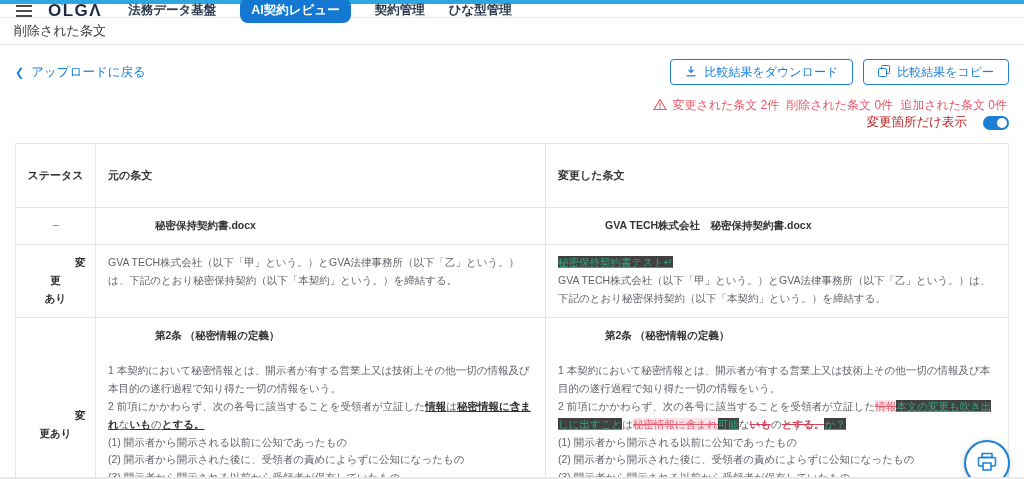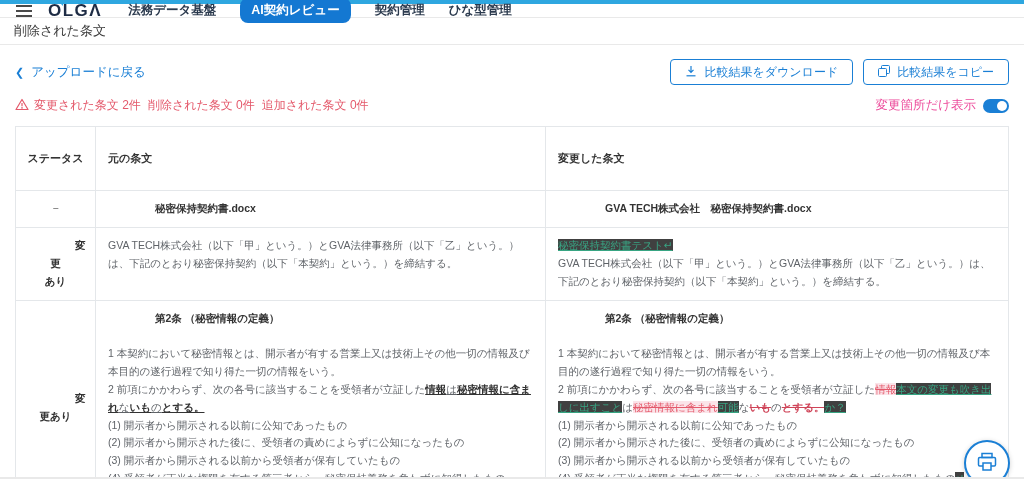--- a/index.html
+++ b/index.html
@@ -36,24 +36,24 @@
 
   
   .toolbar { display:flex; align-items:center; padding:14px 15px 0; }
   .back { color:#1a7fd5; font-size:12.5px; display:flex; align-items:center; gap:7px; cursor:pointer; }
   .chev { font-size:11px; }
   .btns { margin-left:auto; display:flex; gap:10px; }
   .btn { display:flex; align-items:center; gap:7px; border:1px solid #1a7fd5; color:#1a7fd5; background:#fff;
     border-radius:4px; padding:5px 14px; font-size:12px; font-family:inherit; cursor:pointer; height:26px; }
 
   
-  .summary { display:flex; align-items:flex-end; padding:12px 15px 9px; }
+  .summary { display:flex; align-items:flex-end; padding:12px 15px 9px;flex-direction:column; }
   .warn { display:flex; align-items:center; gap:5px; color:#e4596b; font-size:12px; }
   .warn .pair { margin-right:2px; }
-  .toggle-area { margin-left:auto; display:flex; align-items:center; gap:7px; color:#ec4899; font-size:12.5px; }
+  .toggle-area { margin-left:auto; display:flex; align-items:center; gap:16px; color:#b91c1c; font-size:12.5px; }
   .switch { width:26px; height:14px; border-radius:7px; background:#1a7fd5; position:relative; cursor:pointer; border:none; }
   .switch::after { content:''; position:absolute; right:2px; top:2px; width:10px; height:10px; border-radius:50%; background:#fff; }
 
   
   table { margin:3px 15px 0; border-collapse:collapse; table-layout:fixed; width:994px; }
   col.c1 { width:80px; } col.c2 { width:450px; }
   th, td { border:1px solid #e4e7ea; text-align:left; }
   thead th { font-size:11px; color:#333; padding:24px 12px; }
   thead th:first-child { text-align:center; padding:9px 4px; }
   td { font-size:10.5px; color:#5f6368; line-height:1.7; padding:9px 12px; vertical-align:top; white-space:pre-line; }

